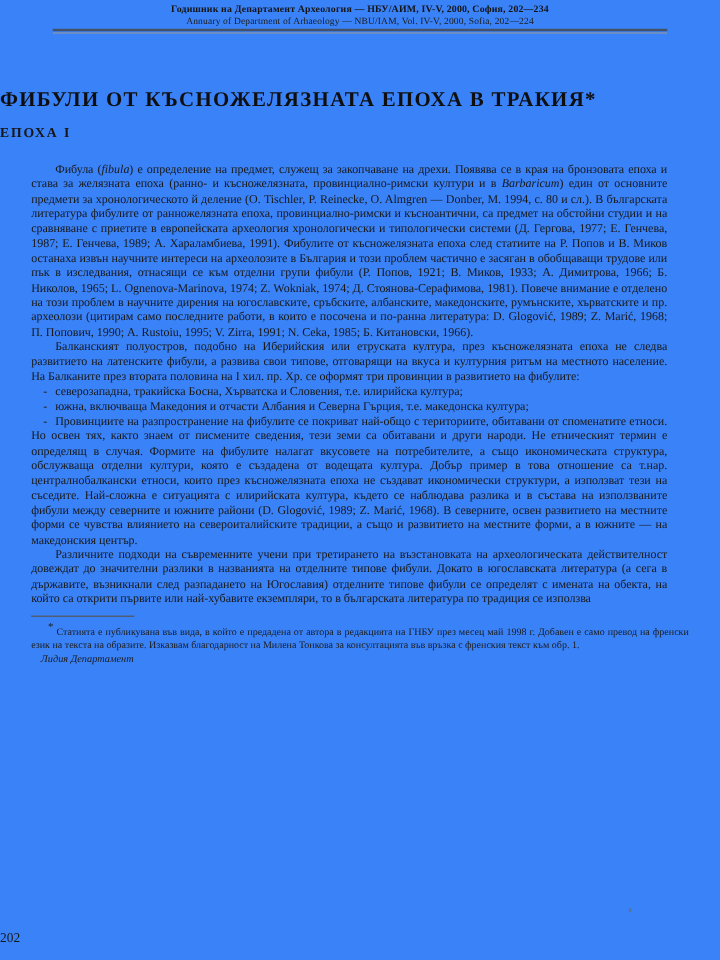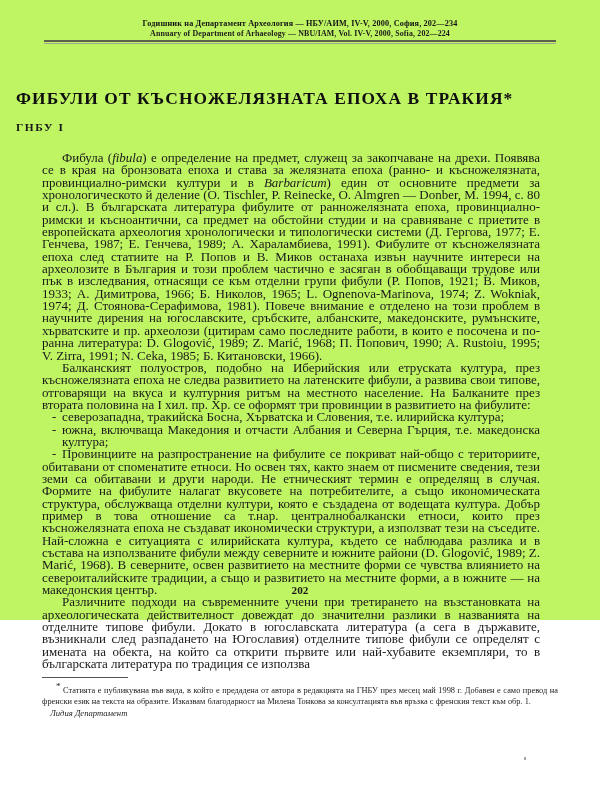--- a/index.html
+++ b/index.html
@@ -13,44 +13,44 @@
     height: 800px;
     overflow: hidden;
     font-family: "Liberation Serif", "DejaVu Serif", serif;
     color: #1a1a1a;
     position: relative;
   }
 
   .page {
     position: relative;
     width: 600px;
-    height: 620px;
-    background: #bef264;
+    height: 800px;
+    background: #3b82f6;
     box-sizing: border-box;
-    padding: 16px;
+    padding: 0;
     
     filter: contrast(1.02);
   }
 
   
   .runhead {
     padding-top: 3px;
     text-align: center;
     line-height: 1.18;
   }
   .runhead-line {
     font-weight: bold;
     font-size: 8.2px;
     letter-spacing: 0.15px;
     color: #161616;
     white-space: nowrap;
   }
   .runhead-line.second {
     font-size: 7.9px;
-    font-weight: bold;
+    font-weight: normal;
     color: #1d1d1d;
   }
   .runhead-rule {
     margin: 2px auto 0 auto;
     width: 512px;
     height: 2px;
     background: #4a4a4a;
     opacity: 0.85;
   }
   .runhead-rule.thin {
@@ -86,21 +86,21 @@
     font-size: 11px;
     font-weight: bold;
     letter-spacing: 0.3px;
     color: #131313;
     background: #fff;
   }
 
   
   .body-text {
     margin: 19px 44px 0 26px;
-    font-size: 13px;
+    font-size: 10px;
     line-height: 12.35px;
     text-align: justify;
     color: #1b1b1b;
     letter-spacing: -0.02px;
   }
   .body-text p {
     margin: 0;
     text-indent: 20px;
   }
   .body-text i,
@@ -152,25 +152,23 @@
     font-size: 8.6px;
     font-style: italic;
     color: #1d1d1d;
   }
 
   
   .page-number {
     position: absolute;
     left: 0;
     right: 0;
-    bottom: 24px;
-    text-align: center;
+    bottom: 12px;
     font-size: 11.2px;
     color: #1a1a1a;
-    font-weight: bold;
   }
 
   
   .speck {
     position: absolute;
     width: 2px;
     height: 3px;
     background: #6a6a6a;
     opacity: 0.6;
   }
@@ -182,21 +180,21 @@
 
   <div class="runhead">
     <div class="runhead-line">Годишник на Департамент Археология — НБУ/АИМ, IV-V, 2000, София, 202—234</div>
     <div class="runhead-line second">Annuary of Department of Arhaeology — NBU/IAM, Vol. IV-V, 2000, Sofia, 202—224</div>
     <div class="runhead-rule"></div>
     <div class="runhead-rule thin"></div>
   </div>
 
   <div class="title-block">
     <div class="article-title">ФИБУЛИ ОТ КЪСНОЖЕЛЯЗНАТА ЕПОХА В ТРАКИЯ*</div>
-    <div class="part-label">ГНБУ I</div>
+    <div class="part-label">ЕПОХА I</div>
   </div>
 
   <div class="body-text">
 
     <p><span>Фибула (</span><i>fibula</i><span>) е определение на предмет, служещ за закопчаване на дрехи. Появява се в края на бронзовата епоха и става за желязната епоха (ранно- и късножелязната, провинциално-римски култури и в </span><i>Barbaricum</i><span>) един от основните предмети за хронологическото й деление (О. Tischler, P. Reinecke, O. Almgren — Donber, M. 1994, с. 80 и сл.). В българската литература фибулите от ранножелязната епоха, провинциално-римски и късноантични, са предмет на обстойни студии и на сравняване с приетите в европейската археология хронологически и типологически системи (Д. Гергова, 1977; Е. Генчева, 1987; Е. Генчева, 1989; А. Хараламбиева, 1991). Фибулите от късножелязната епоха след статиите на Р. Попов и В. Миков останаха извън научните интереси на археолозите в България и този проблем частично е засяган в обобщаващи трудове или пък в изследвания, отнасящи се към отделни групи фибули (Р. Попов, 1921; В. Миков, 1933; А. Димитрова, 1966; Б. Николов, 1965; L. Ognenova-Marinova, 1974; Z. Wokniak, 1974; Д. Стоянова-Серафимова, 1981). Повече внимание е отделено на този проблем в научните дирения на югославските, сръбските, албанските, македонските, румънските, хърватските и пр. археолози (цитирам само последните работи, в които е посочена и по-ранна литература: D. Glogović, 1989; Z. Marić, 1968; П. Попович, 1990; A. Rustoiu, 1995; V. Zirra, 1991; N. Ceka, 1985; Б. Китановски, 1966).</span></p>
 
     <p>Балканският полуостров, подобно на Иберийския или етруската култура, през късножелязната епоха не следва развитието на латенските фибули, а развива свои типове, отговарящи на вкуса и културния ритъм на местното население. На Балканите през втората половина на I хил. пр. Хр. се оформят три провинции в развитието на фибулите:</p>
 
     <ul class="province-list">
       <li><span class="dash">-</span><span>северозападна, тракийска Босна, Хърватска и Словения, т.е. илирийска култура;</span></li>

